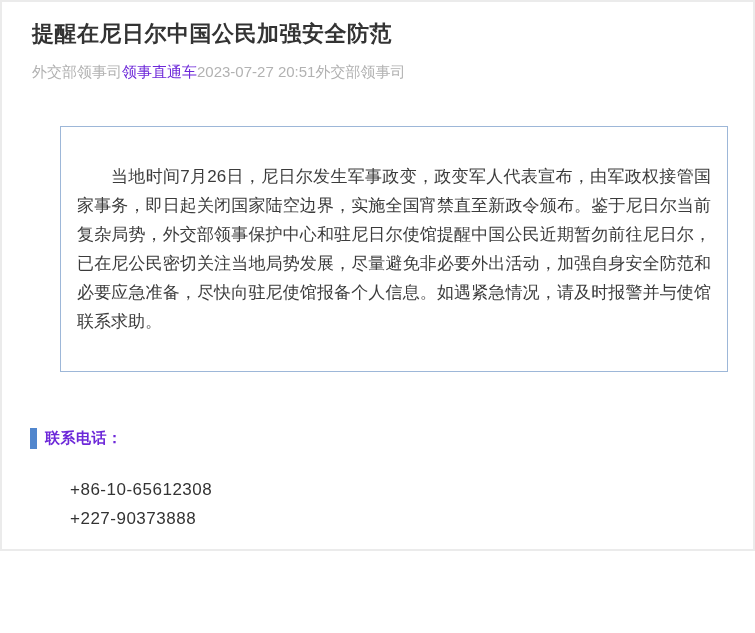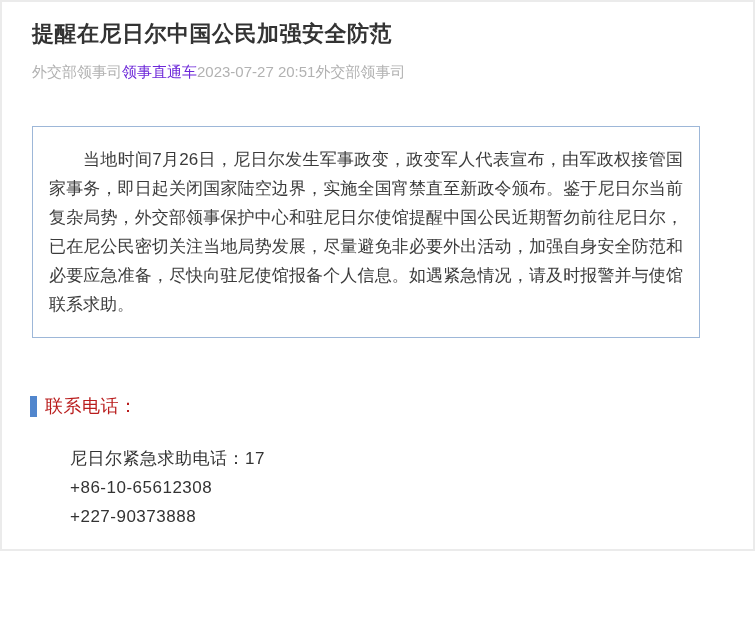--- a/index.html
+++ b/index.html
@@ -40,21 +40,22 @@
     color: #6d28d9;
     text-decoration: none;
     cursor: pointer;
   }
   .notice-box {
     margin-top: 44px;
     width: 668px;
     box-sizing: border-box;
     border: 1px solid #9db7d8;
     background: #ffffff;
-    padding: 18px 16px;
+    padding: 35px 16px;
+    margin-left: 28px;
   }
   .notice-box p {
     margin: 0;
     font-size: 17px;
     line-height: 29px;
     color: #3b3b3b;
     text-indent: 2em;
     text-align: justify;
   }
   .section-heading {
@@ -64,23 +65,23 @@
   }
   .accent-bar {
     width: 7px;
     height: 21px;
     background: #5186cd;
     margin-left: -2px;
     margin-right: 8px;
     flex: 0 0 auto;
   }
   .heading-text {
-    color: #b91c1c;
-    font-size: 18px;
-    font-weight: 400;
+    color: #6d28d9;
+    font-size: 15px;
+    font-weight: 700;
     letter-spacing: 0.5px;
   }
   .contact-list {
     margin-top: 26px;
     margin-left: 38px;
   }
   .contact-line {
     margin: 0;
     font-size: 17px;
     line-height: 29px;
@@ -106,18 +107,17 @@
   <div class="notice-box">
     <p>当地时间7月26日，尼日尔发生军事政变，政变军人代表宣布，由军政权接管国家事务，即日起关闭国家陆空边界，实施全国宵禁直至新政令颁布。鉴于尼日尔当前复杂局势，外交部领事保护中心和驻尼日尔使馆提醒中国公民近期暂勿前往尼日尔，已在尼公民密切关注当地局势发展，尽量避免非必要外出活动，加强自身安全防范和必要应急准备，尽快向驻尼使馆报备个人信息。如遇紧急情况，请及时报警并与使馆联系求助。</p>
   </div>
 
   <div class="section-heading">
     <span class="accent-bar"></span>
     <span class="heading-text">联系电话：</span>
   </div>
 
   <div class="contact-list">
-    <p class="contact-line">尼日尔紧急求助电话：17</p>
     <p class="contact-line">+86-10-65612308</p>
     <p class="contact-line">+227-90373888</p>
   </div>
 
 </div>
 
 </body></html>

